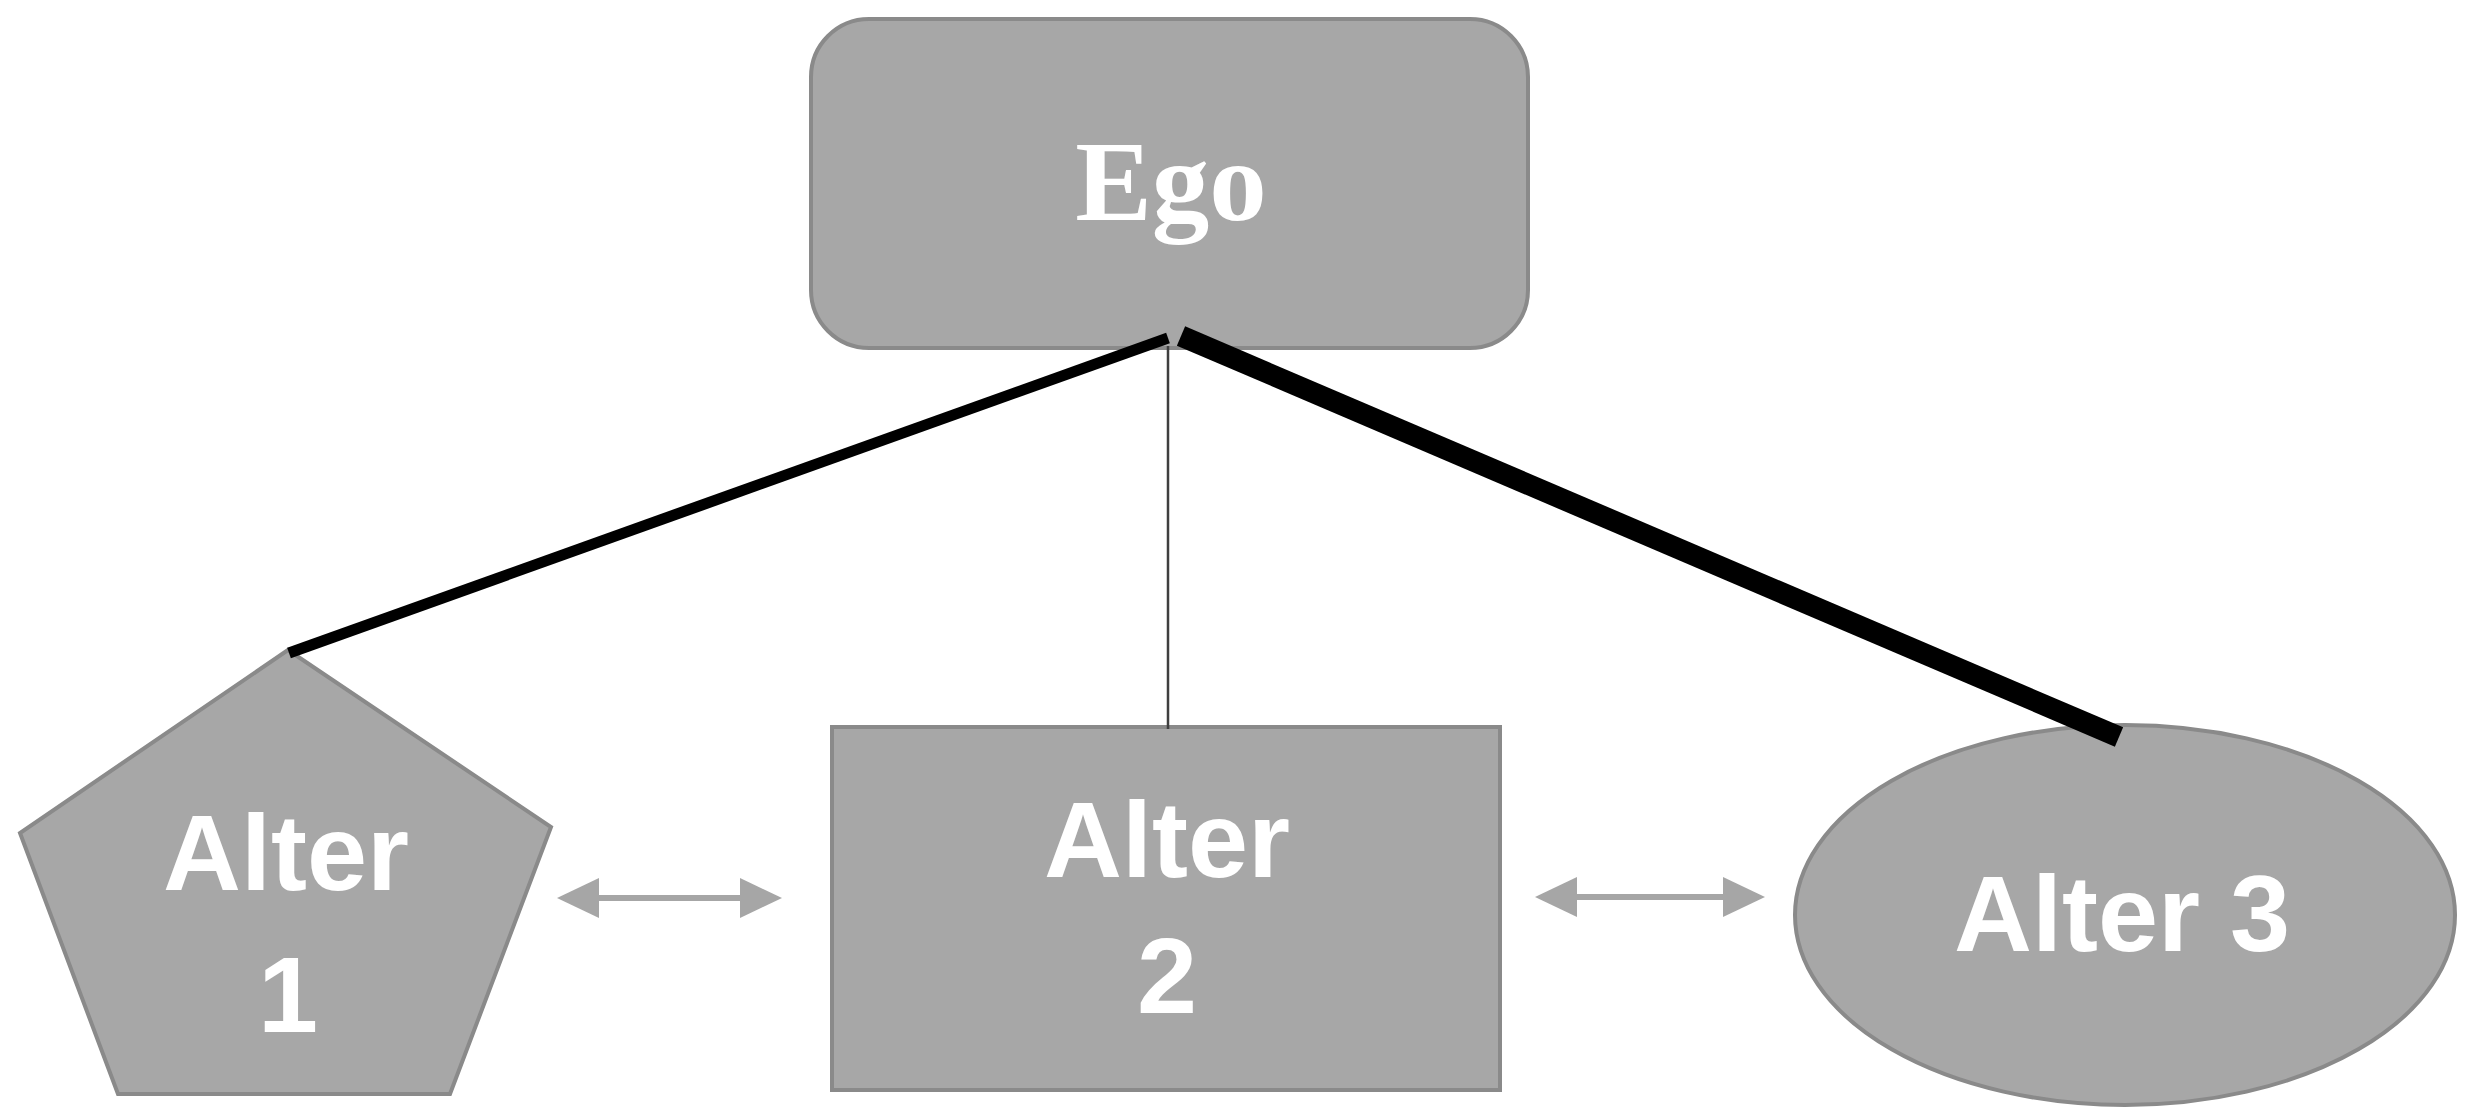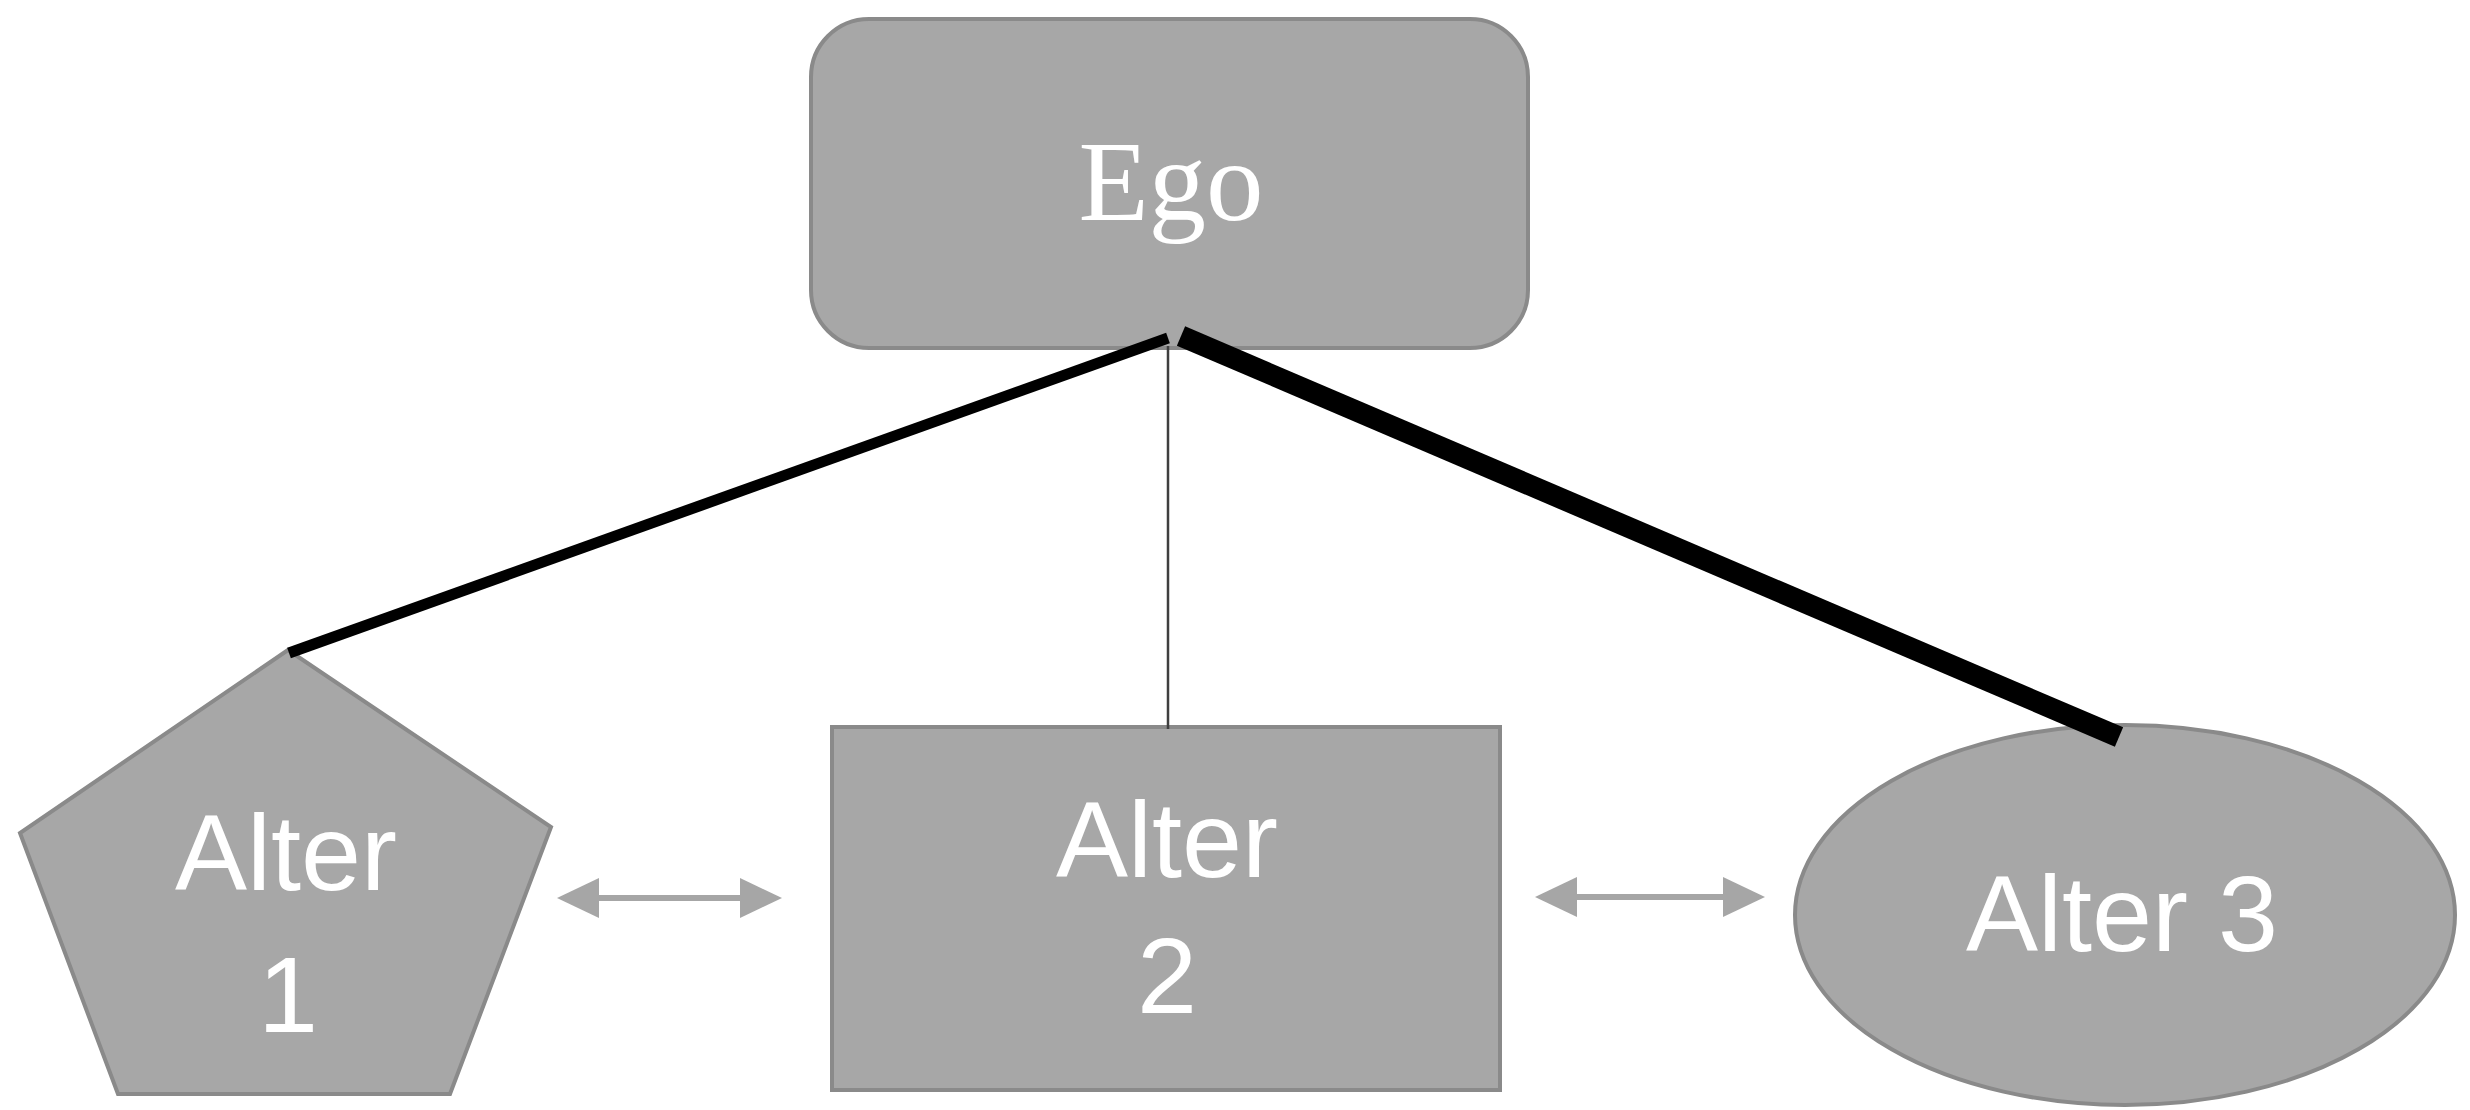--- a/index.html
+++ b/index.html
@@ -6,20 +6,21 @@
     margin: 0;
     padding: 0;
     background: #ffffff;
   }
   .stage {
     position: relative;
     width: 2470px;
     height: 1110px;
     background: #ffffff;
     overflow: hidden;
+    font-weight: bold;
   }
   svg { display: block; }
 
   .node-shape {
     fill: var(--node-fill, #a7a7a7);
     stroke: var(--node-border, #8a8a8a);
     stroke-width: 4;
   }
   .node-label {
     fill: var(--node-text, #ffffff);

